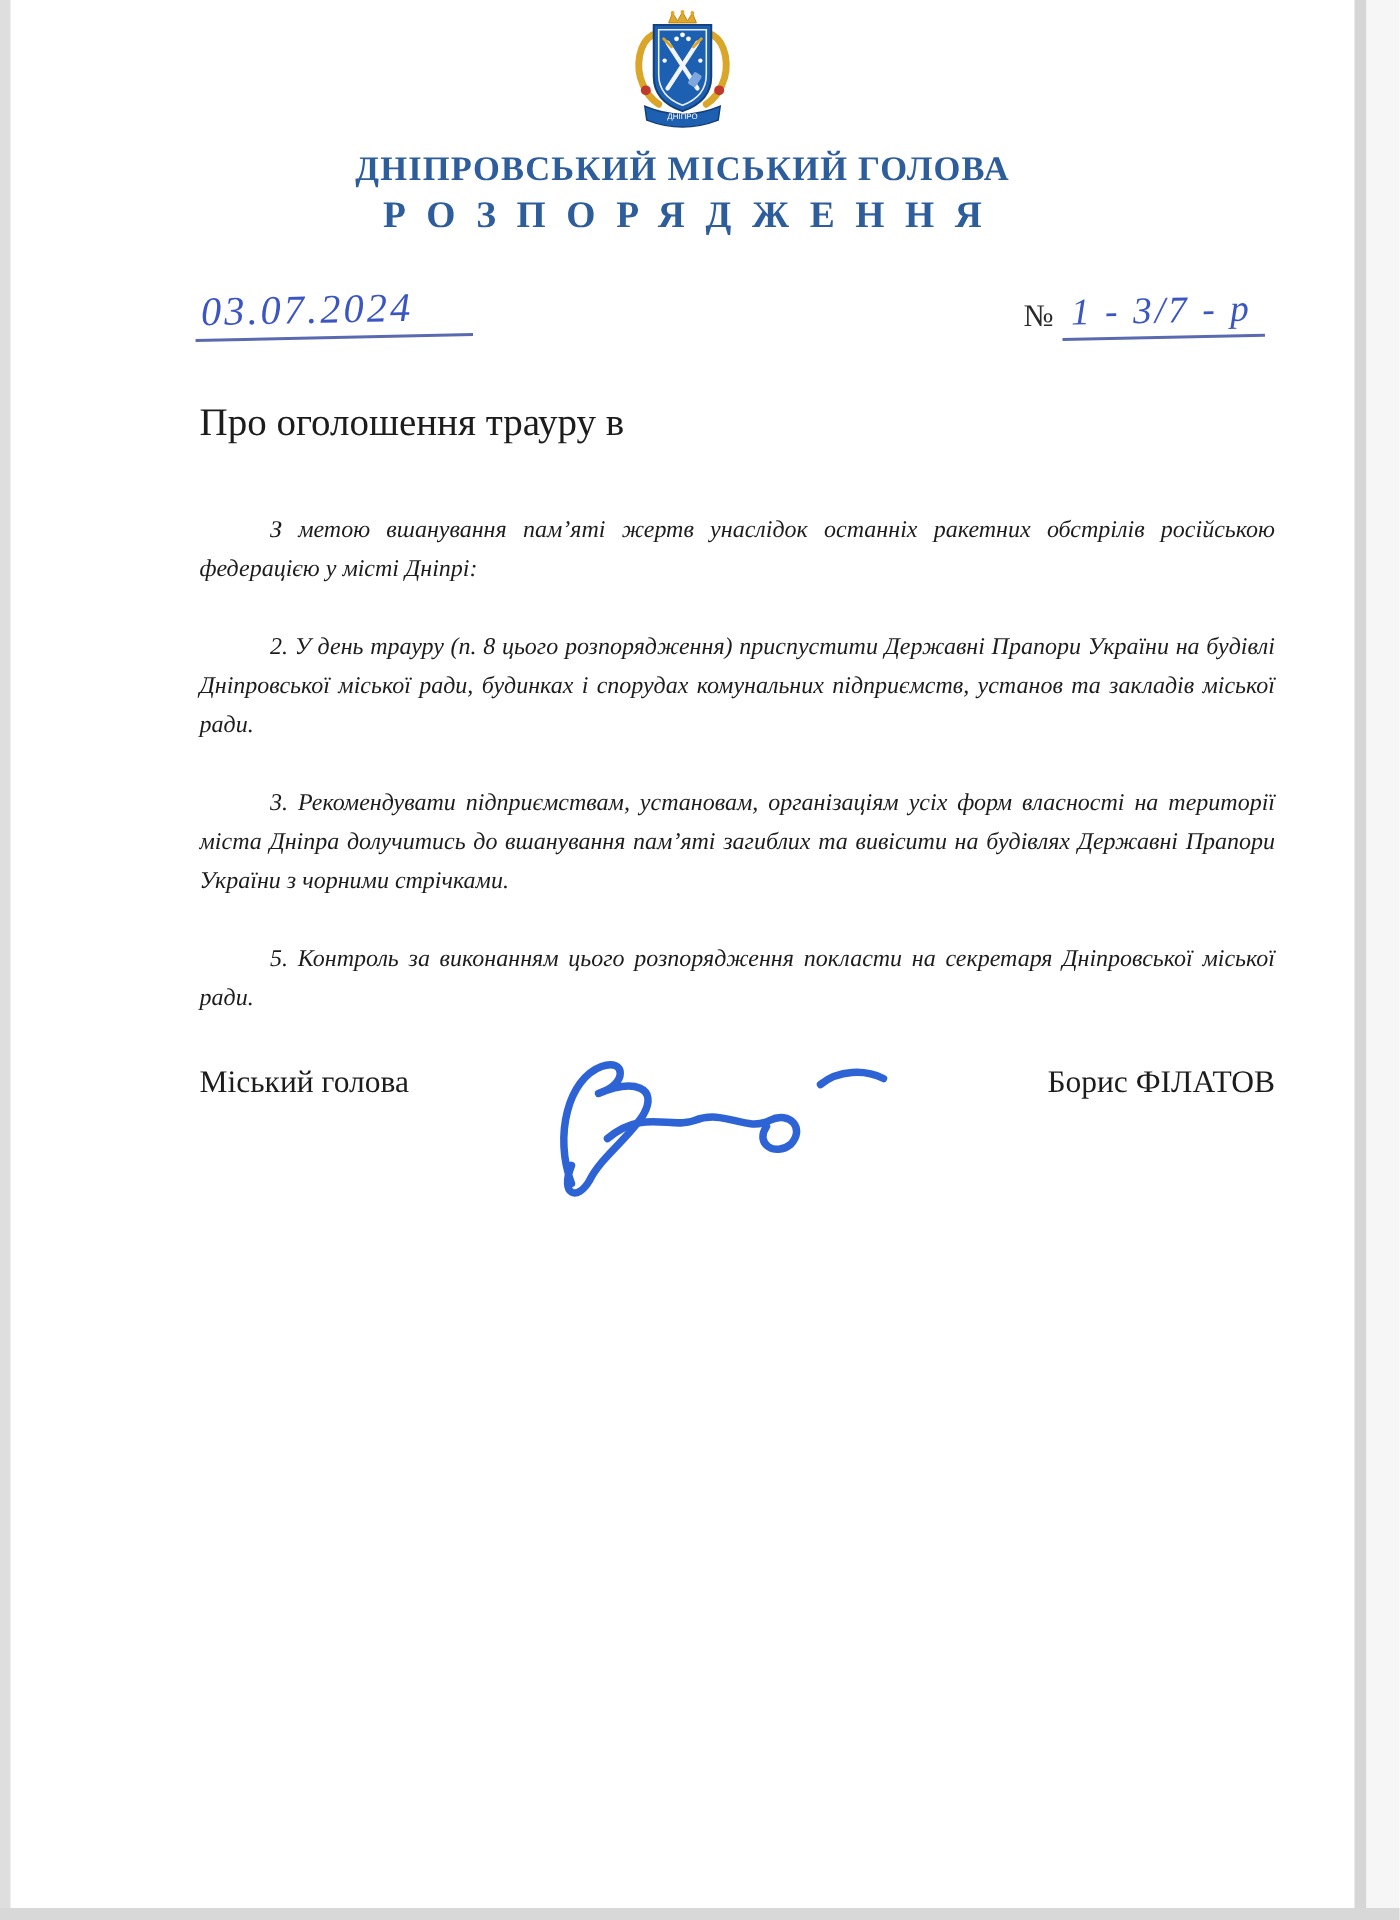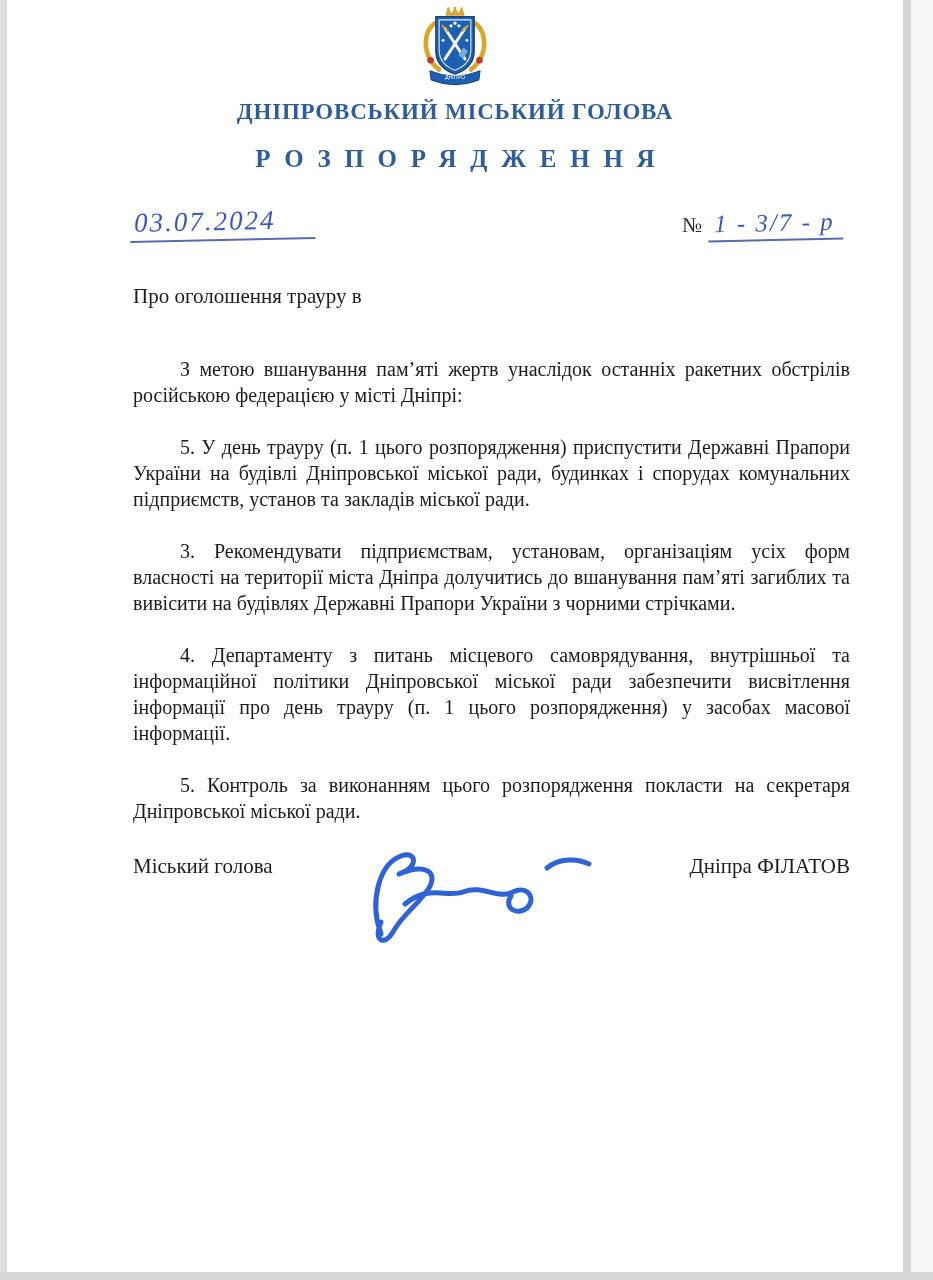--- a/index.html
+++ b/index.html
@@ -32,21 +32,21 @@
     font-weight:600;
     letter-spacing:0.8px;
     margin-top:7px;
   }
   .doc-type {
     text-align:center;
     color:#2e5d9c;
     font-size:25px;
     font-weight:700;
     letter-spacing:0.55em;
-    margin-top:20px;
+    margin-top:4px;
     text-indent:0.55em; 
   }
 
   .meta-row {
     display:flex;
     justify-content:space-between;
     align-items:flex-end;
     margin:26px 60px 0 123px;
     height:42px;
   }
@@ -70,29 +70,30 @@
   .number-label { font-size:21px; color:#2b2b2b; padding-bottom:3px; }
   .number-value {
     min-width:130px;
     border-bottom:2px solid #5a6ab0;
     padding:0 8px 2px 6px;
     font-size:25px;
   }
 
   .subject {
     margin:42px 0 0 126px;
-    font-size:21px;
+    font-size:26px;
     line-height:27px;
   }
 
   .body-text {
     margin:46px 53px 0 126px;
-    font-size:20px;
+    font-size:16px;
     line-height:26px;
     text-align:justify;
+    font-style:italic;
   }
   .body-text p {
     text-indent:47px;
     margin-bottom:26px;
   }
   .body-text p:last-child { margin-bottom:0; }
 
   .sig-row {
     margin:30px 53px 0 126px;
     display:flex;
@@ -162,31 +163,30 @@
       <span class="handwritten number-value">1 - 3/7 - р</span>
     </div>
   </div>
 
   <div class="subject">
     <div>Про оголошення трауру в</div>
   </div>
 
   <div class="body-text">
     <p>З метою вшанування пам’яті жертв унаслідок останніх ракетних обстрілів російською федерацією у місті Дніпрі:</p>
-    <p>5.  У день трауру (п. 1 цього розпорядження) приспустити Державні Прапори України на будівлі Дніпровської міської ради, будинках і спорудах комунальних підприємств, установ та закладів міської ради.</p>
+    <p>2.  У день трауру (п. 8 цього розпорядження) приспустити Державні Прапори України на будівлі Дніпровської міської ради, будинках і спорудах комунальних підприємств, установ та закладів міської ради.</p>
     <p>3.  Рекомендувати підприємствам, установам, організаціям усіх форм власності на території міста Дніпра долучитись до вшанування пам’яті загиблих та вивісити на будівлях Державні Прапори України з чорними стрічками.</p>
-    <p>4.  Департаменту з питань місцевого самоврядування, внутрішньої та інформаційної політики Дніпровської міської ради забезпечити висвітлення інформації про день трауру (п. 1 цього розпорядження) у засобах масової інформації.</p>
     <p>5.  Контроль за виконанням цього розпорядження покласти на секретаря Дніпровської міської ради.</p>
   </div>
 
   <div class="sig-row">
     <span class="sig-position">Міський голова</span>
     <svg class="sig-scribble" viewBox="0 0 280 120" aria-hidden="true">
       <g fill="none" stroke="#2e63d6" stroke-width="5" stroke-linecap="round" stroke-linejoin="round">
         <path d="M30,92 C18,60 28,22 50,14 C66,8 68,26 48,32 C72,22 88,28 78,46 C68,62 50,74 42,90 C34,104 22,100 30,80"></path>
         <path d="M54,62 C78,42 96,56 112,50 C132,42 146,58 162,50 C176,43 186,56 176,66 C166,74 152,66 160,54"></path>
         <path d="M196,26 C208,16 226,16 238,22"></path>
       </g>
     </svg>
-    <span class="sig-name">Дніпра ФІЛАТОВ</span>
+    <span class="sig-name">Борис ФІЛАТОВ</span>
   </div>
 
 </div>
 
 </body></html>

